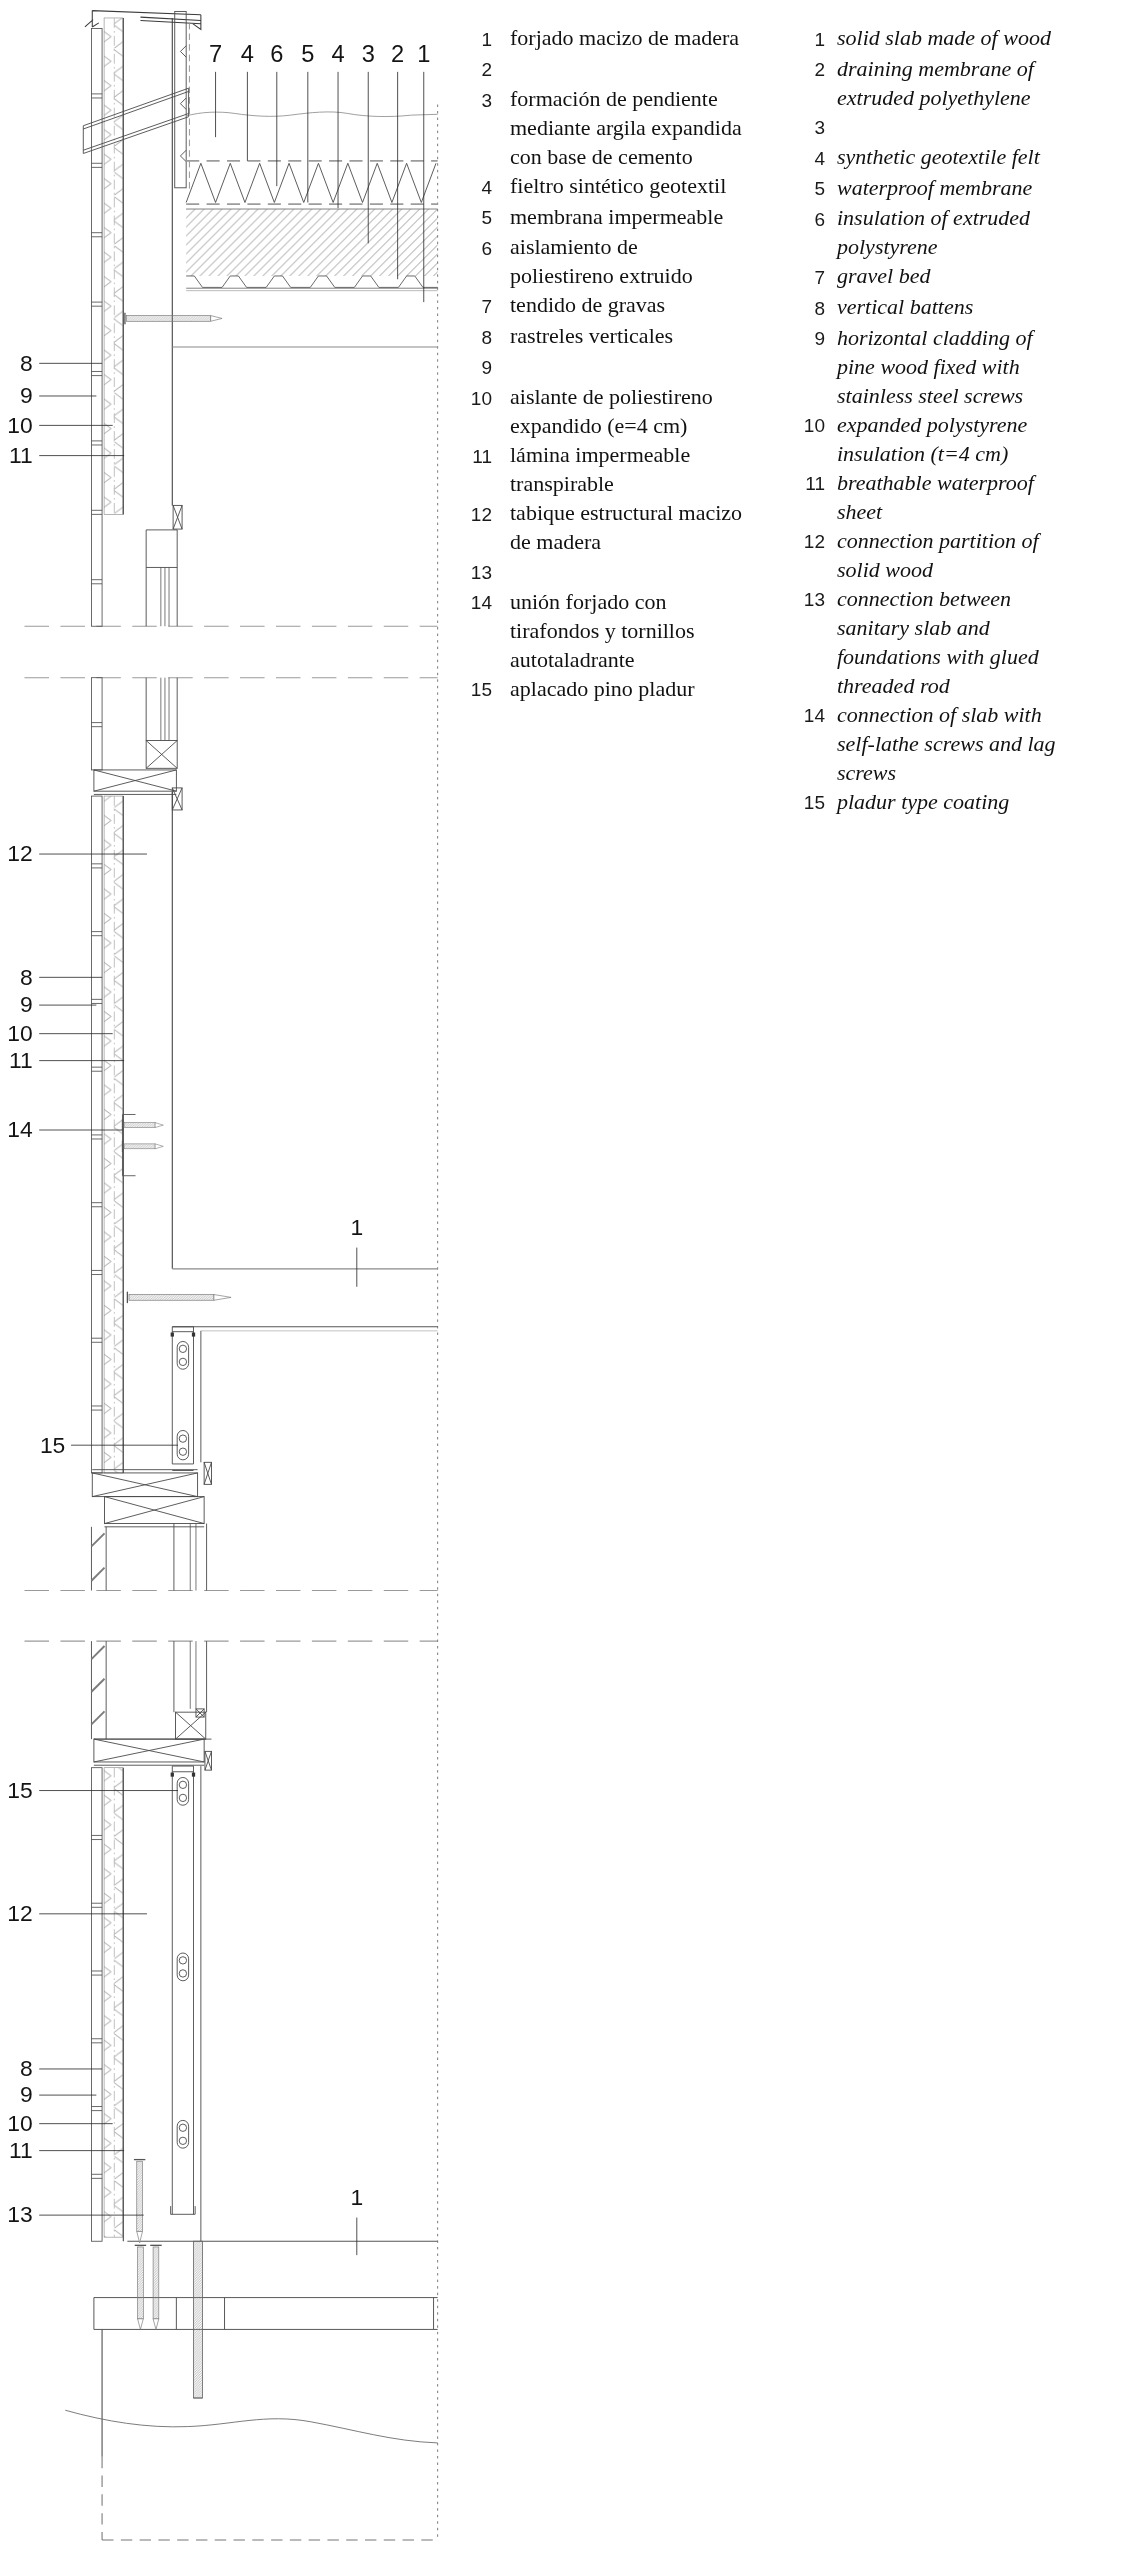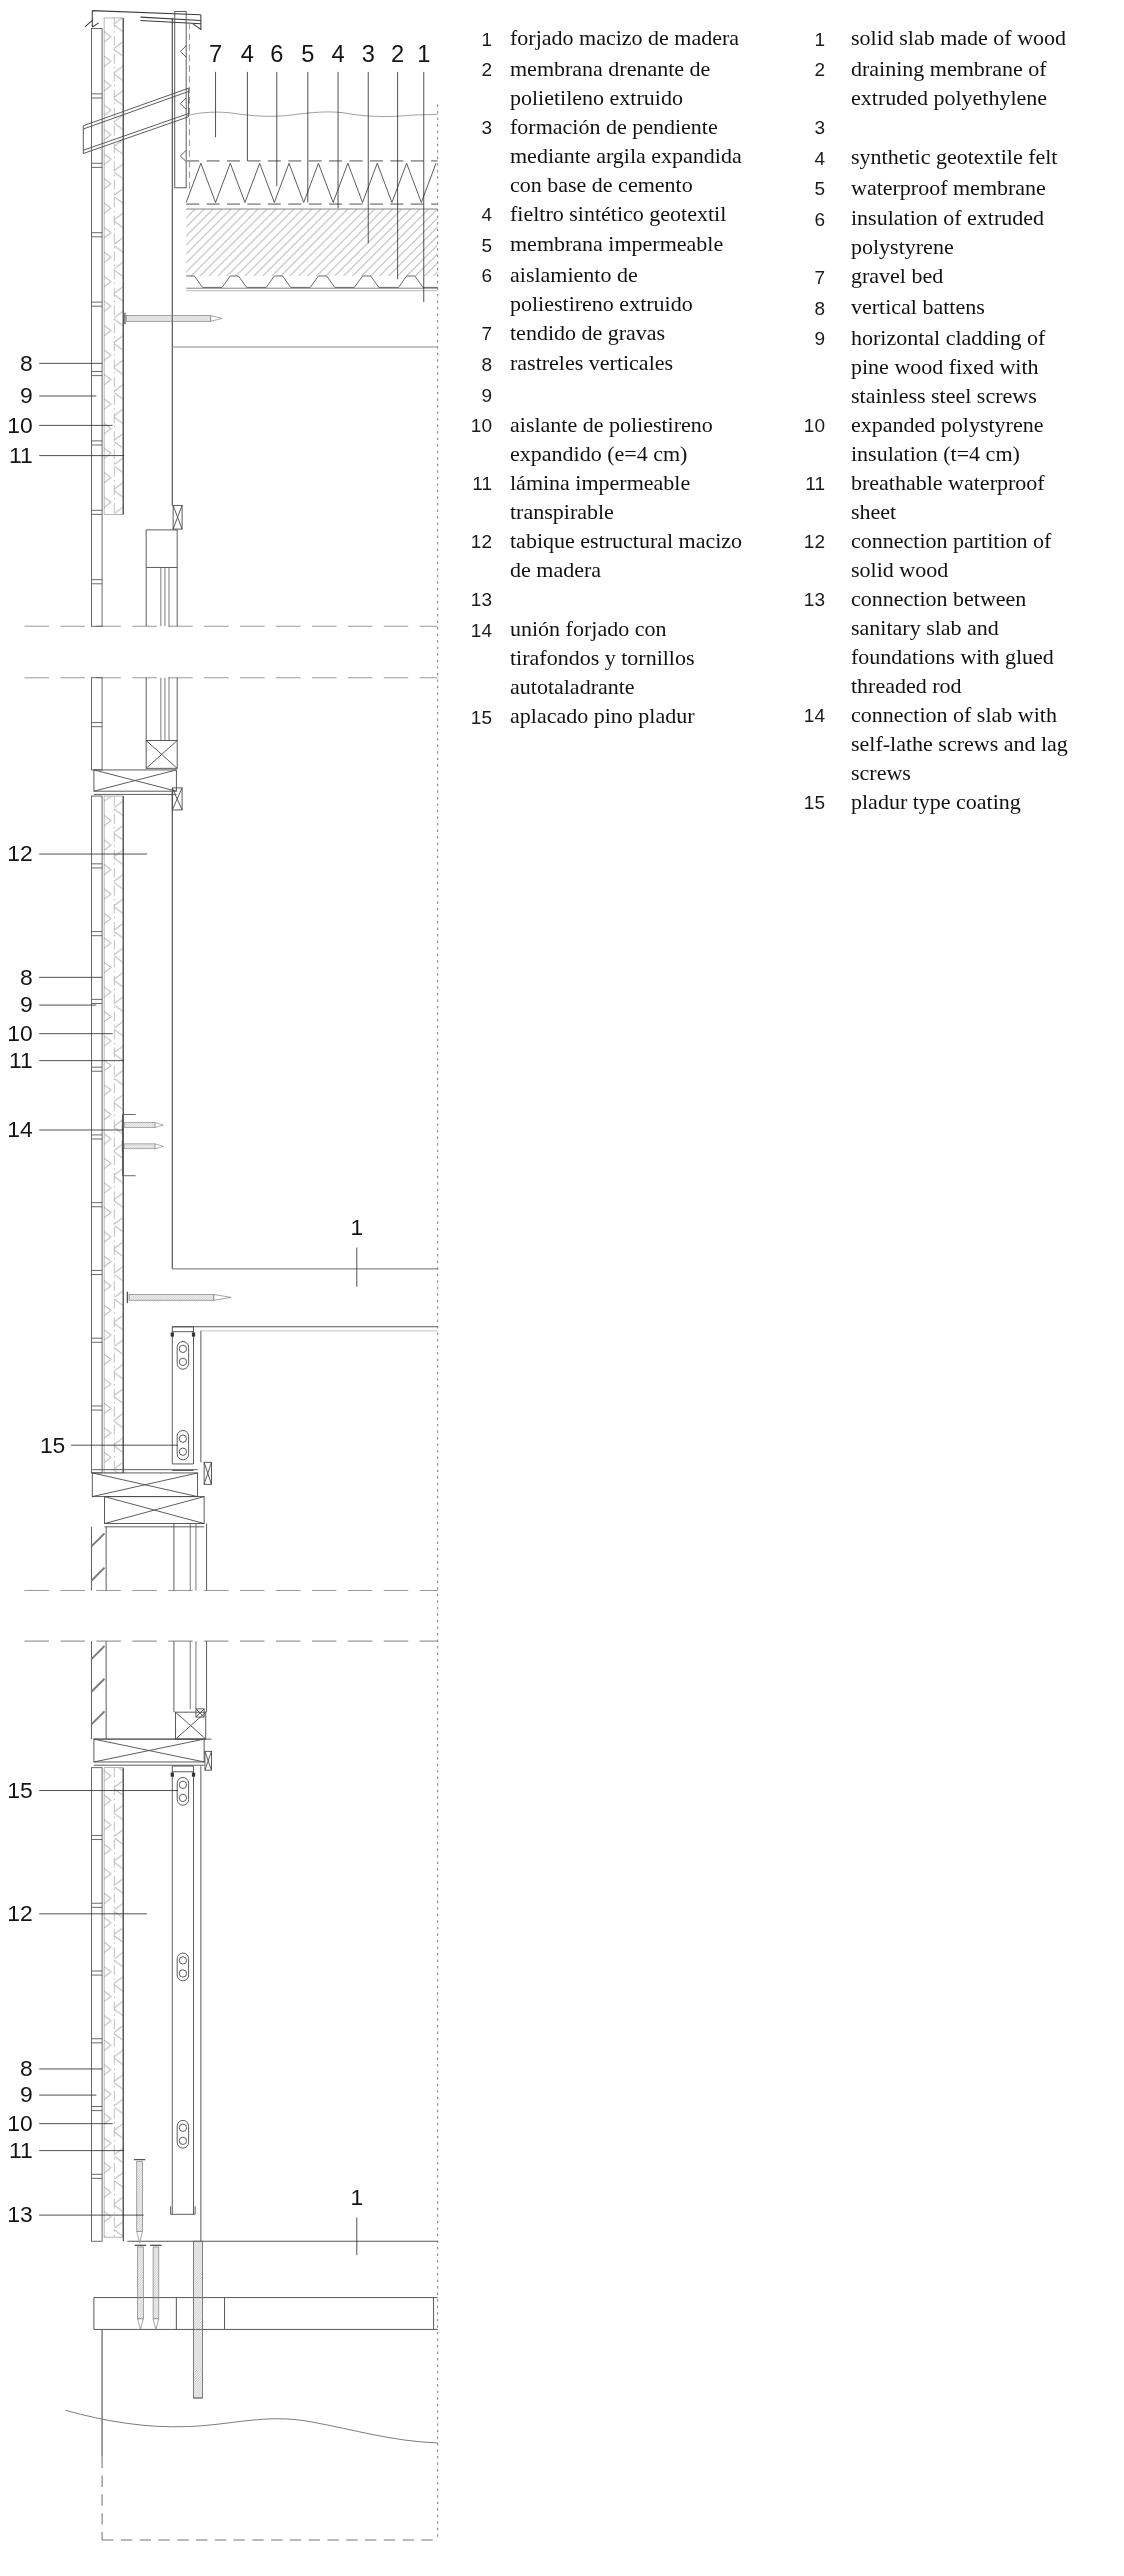--- a/index.html
+++ b/index.html
@@ -8,21 +8,21 @@
   #drawing-svg{position:absolute;left:0;top:0;}
   .legend{position:absolute;top:23px;}
   #legend-es{left:456px;width:323px;}
   #legend-en{left:789px;width:327px;}
   .legend-row{display:flex;align-items:flex-start;}
   .legend-num{width:36px;text-align:right;font-family:"Liberation Sans",sans-serif;
               font-size:19px;line-height:29px;padding-top:1.6px;color:#1a1a1a;flex:none;}
   .legend-text{font-family:"Liberation Serif",serif;font-size:22px;line-height:29px;
                white-space:pre-line;color:#111;}
   #legend-es .legend-text{margin-left:18px;}
-  #legend-en .legend-text{margin-left:26px;}
+  #legend-en .legend-text{margin-left:12px;font-style:italic;}
   svg text{font-family:"Liberation Sans",sans-serif;fill:#141414;}
   .callout{font-size:28px;}
   .topnum{font-size:29px;}
 </style>
 </head>
 <body>
 
 <div id="page">
 
 <svg id="drawing-svg" width="445" height="2576" viewBox="0 0 545 3155">
@@ -252,22 +252,20 @@
 </svg>
 
 <div id="legend-es" class="legend">
   <div class="legend-row">
     <div class="legend-num">1</div>
     <div class="legend-text">forjado macizo de madera</div>
   </div>
 
   <div class="legend-row">
     <div class="legend-num">2</div>
-    <div class="legend-text">membrana drenante de
-polietileno extruido</div>
   </div>
 
   <div class="legend-row">
     <div class="legend-num">3</div>
     <div class="legend-text">formación de pendiente
 mediante argila expandida
 con base de cemento</div>
   </div>
 
   <div class="legend-row">

